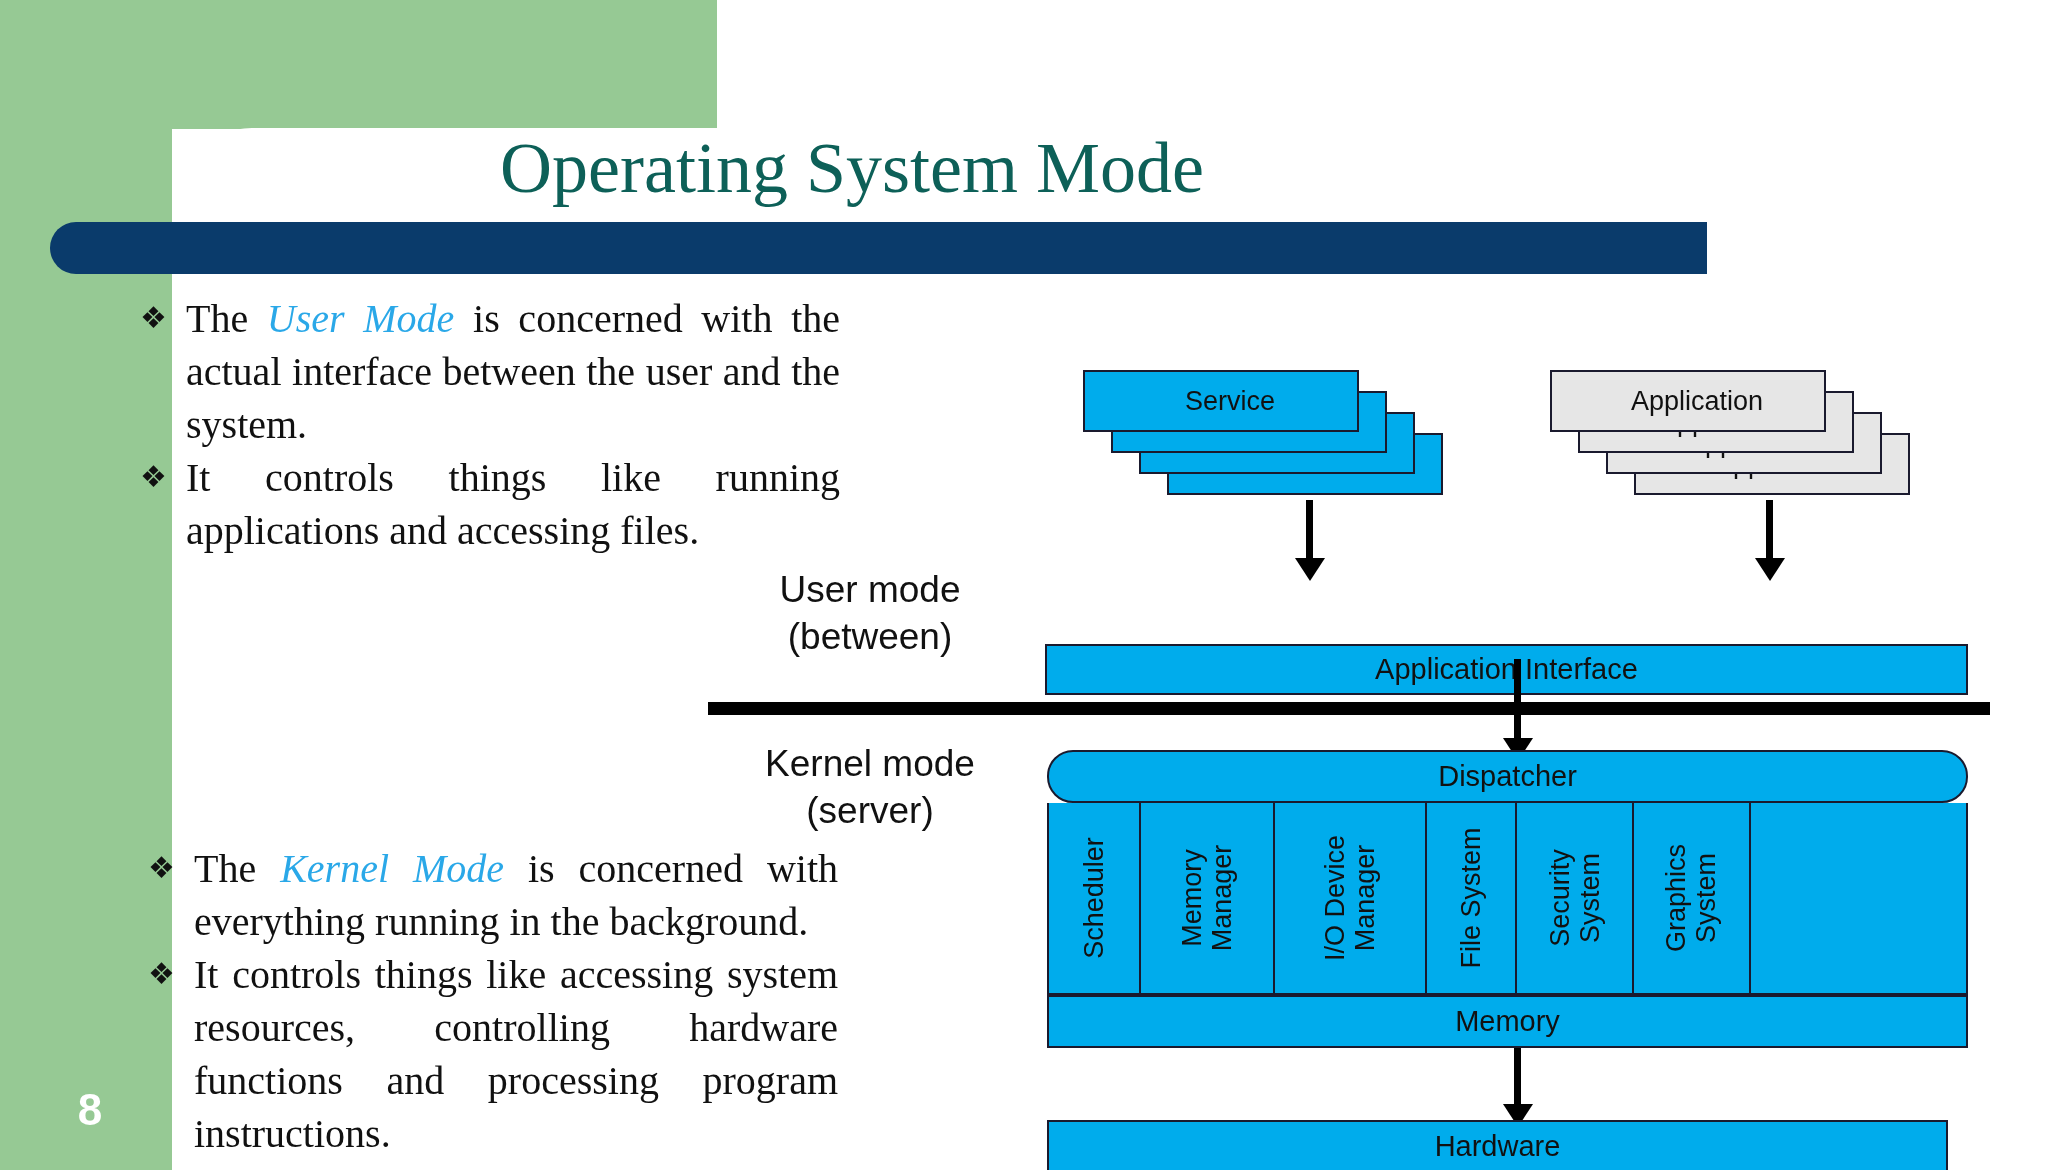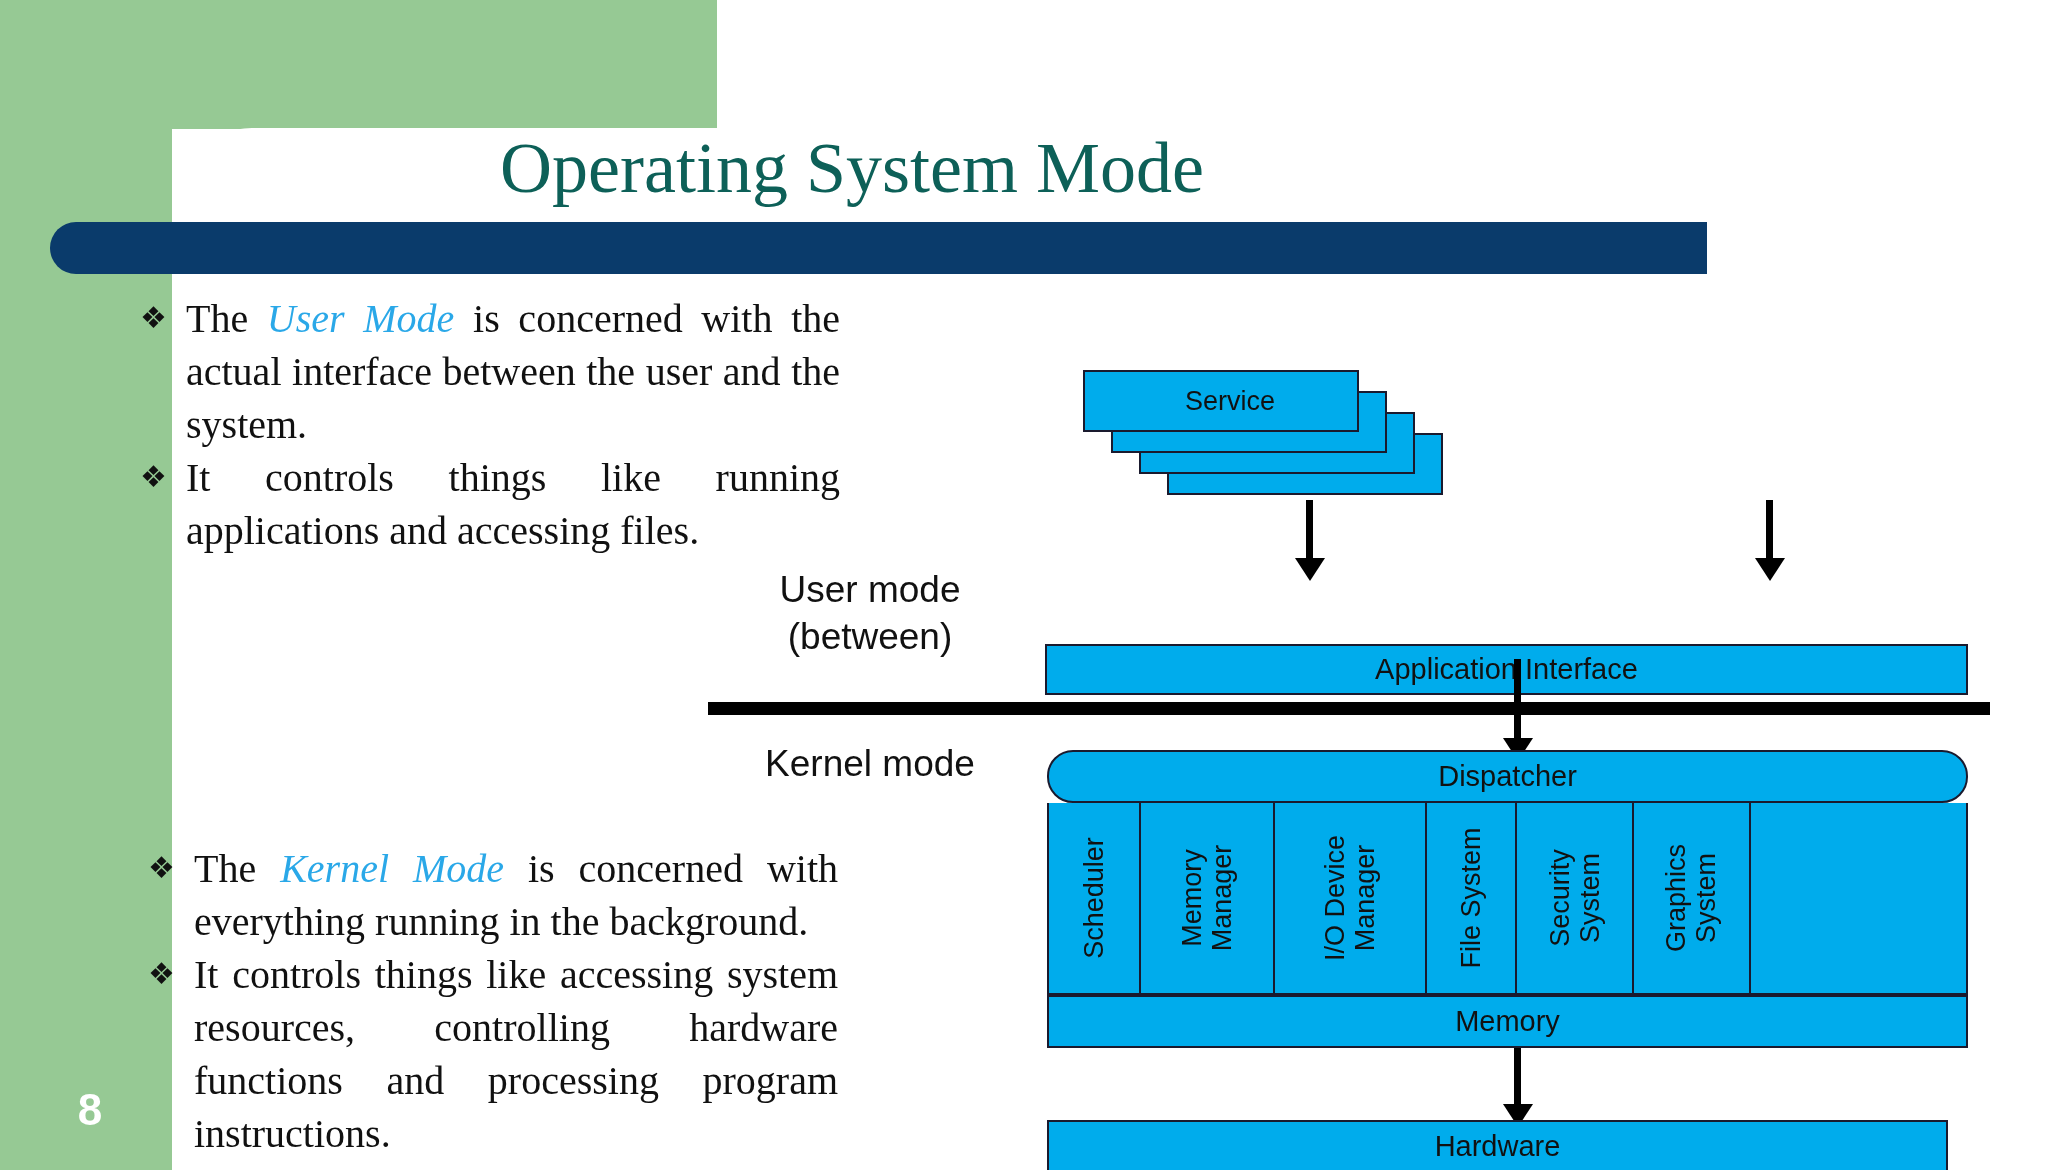--- a/index.html
+++ b/index.html
@@ -263,29 +263,36 @@
 
   <div class="diagram">
 
     <div class="mode-label" id="label-user-mode">
       <div>User mode</div>
       <div>(between)</div>
     </div>
 
     <div class="mode-label" id="label-kernel-mode">
       <div>Kernel mode</div>
+      <div>(server)</div>
     </div>
 
     <div class="stack" id="stack-service">
       <div class="dia-box s3">Service</div>
       <div class="dia-box s2">Service</div>
       <div class="dia-box s1">Service</div>
       <div class="dia-box s0">Service</div>
     </div>
 
+    <div class="stack" id="stack-app">
+      <div class="dia-box grey s3">Application</div>
+      <div class="dia-box grey s2">Application</div>
+      <div class="dia-box grey s1">Application</div>
+      <div class="dia-box grey s0">Application</div>
+    </div>
 
     <div class="arrow-line" id="arrow1-line"></div>
     <div class="arrow-head" id="arrow1-head"></div>
     <div class="arrow-line" id="arrow2-line"></div>
     <div class="arrow-head" id="arrow2-head"></div>
 
     <div class="dia-box" id="app-interface">Application Interface</div>
 
     <div class="arrow-line" id="arrow3-line"></div>
     <div class="arrow-head" id="arrow3-head"></div>

